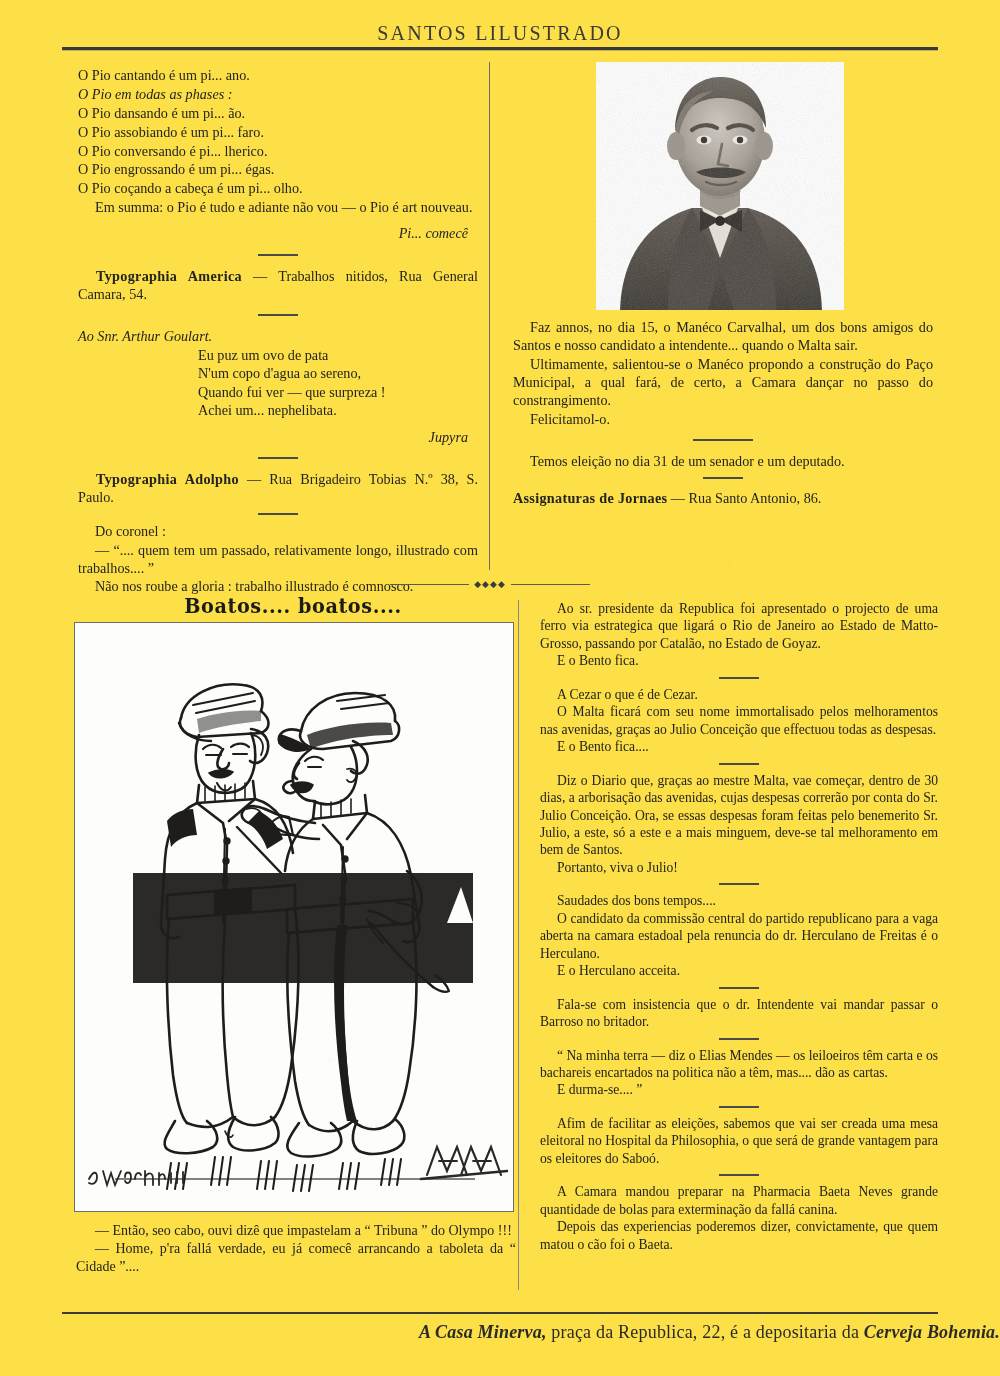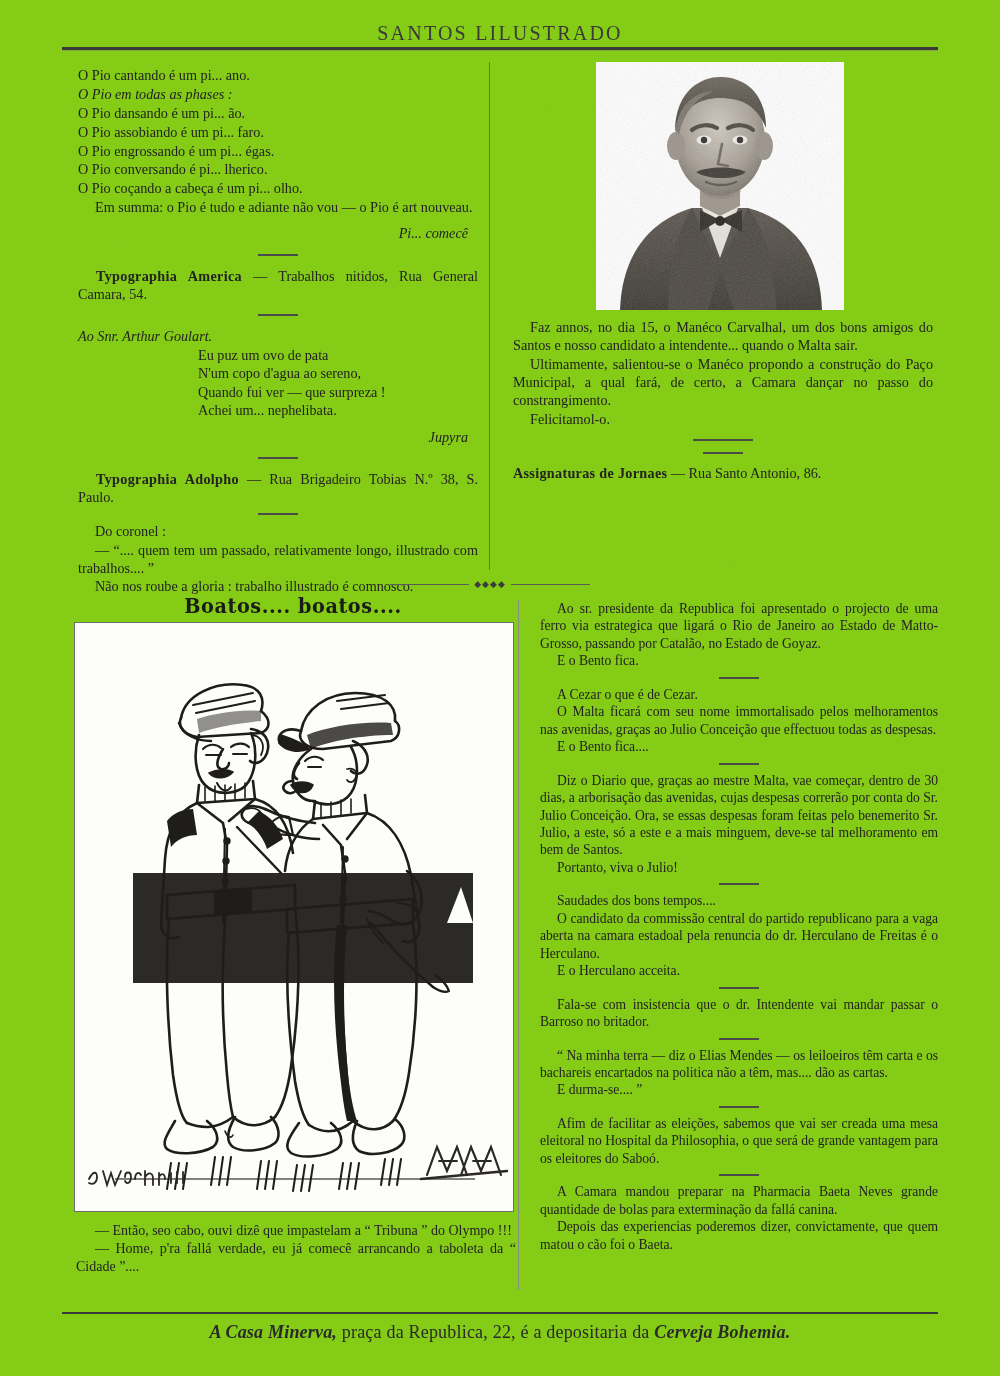--- a/index.html
+++ b/index.html
@@ -14,21 +14,21 @@
     overflow: hidden;
     font-family: "Liberation Serif", "DejaVu Serif", serif;
     color: #1d1d1d;
     -webkit-font-smoothing: antialiased;
   }
 
   
   #page {
     position: absolute;
     inset: 0;
-    background: #84cc16;
+    background: #fde047;
   }
   .scan-noise {
     position: absolute;
     inset: 0;
     pointer-events: none;
     opacity: .30;
     background:
       radial-gradient(circle at 12% 18%, rgba(160,150,135,.10) 0 2px, transparent 3px),
       radial-gradient(circle at 73% 41%, rgba(160,150,135,.09) 0 2px, transparent 3px),
       radial-gradient(circle at 33% 77%, rgba(160,150,135,.08) 0 2px, transparent 3px),
@@ -232,21 +232,21 @@
   .rule-bottom {
     position: absolute;
     left: 62px; right: 62px; top: 1312px;
     height: 2px;
     background: #3a3a38;
   }
   #footer-ad {
     position: absolute;
     left: 0; right: 0;
     top: 1322px;
-    text-align: center;
+    text-align: right;
     font-size: 18px;
     color: #2a2a28;
     letter-spacing: .2px;
   }
   #footer-ad .it { font-style: italic; font-weight: 600; }
 </style>
 </head>
 <body>
 
 <div id="page">
@@ -328,22 +328,22 @@
       <rect width="248" height="248" filter="url(#grain)" fill="#948d84" opacity=".42"></rect>
       <rect width="248" height="248" fill="none"></rect>
     </svg>
   </div>
 
   <div class="col" id="col-tl">
     <p class="verse">O Pio cantando é um pi... ano.</p>
     <p class="verse verse-head">O Pio em todas as phases :</p>
     <p class="verse">O Pio dansando é um pi... ão.</p>
     <p class="verse">O Pio assobiando é um pi... faro.</p>
+    <p class="verse">O Pio conversando é pi... lherico.</p>
     <p class="verse">O Pio engrossando é um pi... égas.</p>
-    <p class="verse">O Pio conversando é pi... lherico.</p>
     <p class="verse">O Pio coçando a cabeça é um pi... olho.</p>
     <p class="ind">Em summa: o Pio é tudo e adiante não vou — o Pio é art nouveau.</p>
     <p class="sig-right">Pi... comecê</p>
 
     <div class="mini-rule"></div>
 
     <p class="adline"><span class="adname">Typographia America</span><span> — Trabalhos nitidos, Rua General Camara, 54.</span></p>
 
     <div class="mini-rule"></div>
 
@@ -365,20 +365,21 @@
     <p class="ind">Não nos roube a gloria : trabalho illustrado é comnosco.</p>
   </div>
 
   <div class="col" id="col-tr">
     <p class="ind">Faz annos, no dia 15, o Manéco Carvalhal, um dos bons amigos do Santos e nosso candidato a intendente... quando o Malta sair.</p>
     <p class="ind">Ultimamente, salientou-se o Manéco propondo a construção do Paço Municipal, a qual fará, de certo, a Camara dançar no passo do constrangimento.</p>
     <p class="ind">Felicitamol-o.</p>
 
     <div class="mini-rule w60"></div>
 
+    <p class="ind">Temos eleição no dia 31 de um senador e um deputado.</p>
 
     <div class="mini-rule tight"></div>
 
     <p class="ad-sub"><span class="adname">Assignaturas de Jornaes</span><span> — Rua Santo Antonio, 86.</span></p>
   </div>
 
   <div id="ornament-rule">
     <span class="bar"></span>
     <span class="dots">◆◆◆◆</span>
     <span class="bar"></span>

